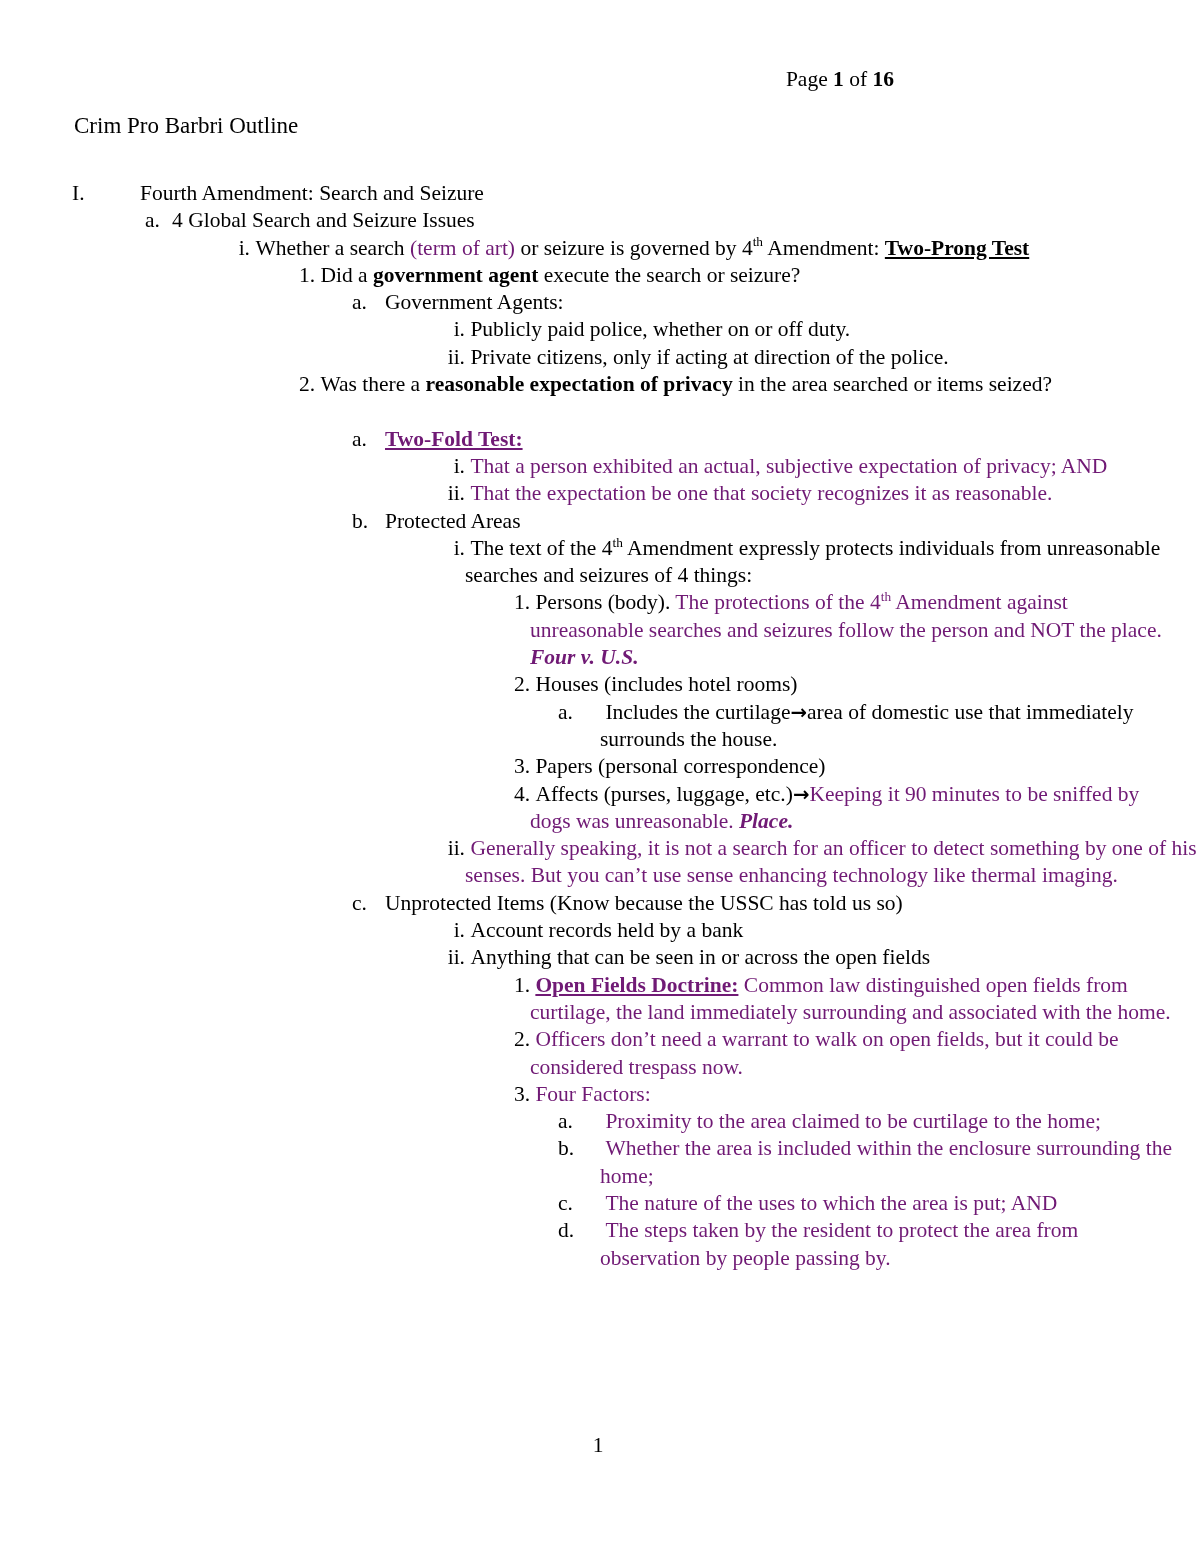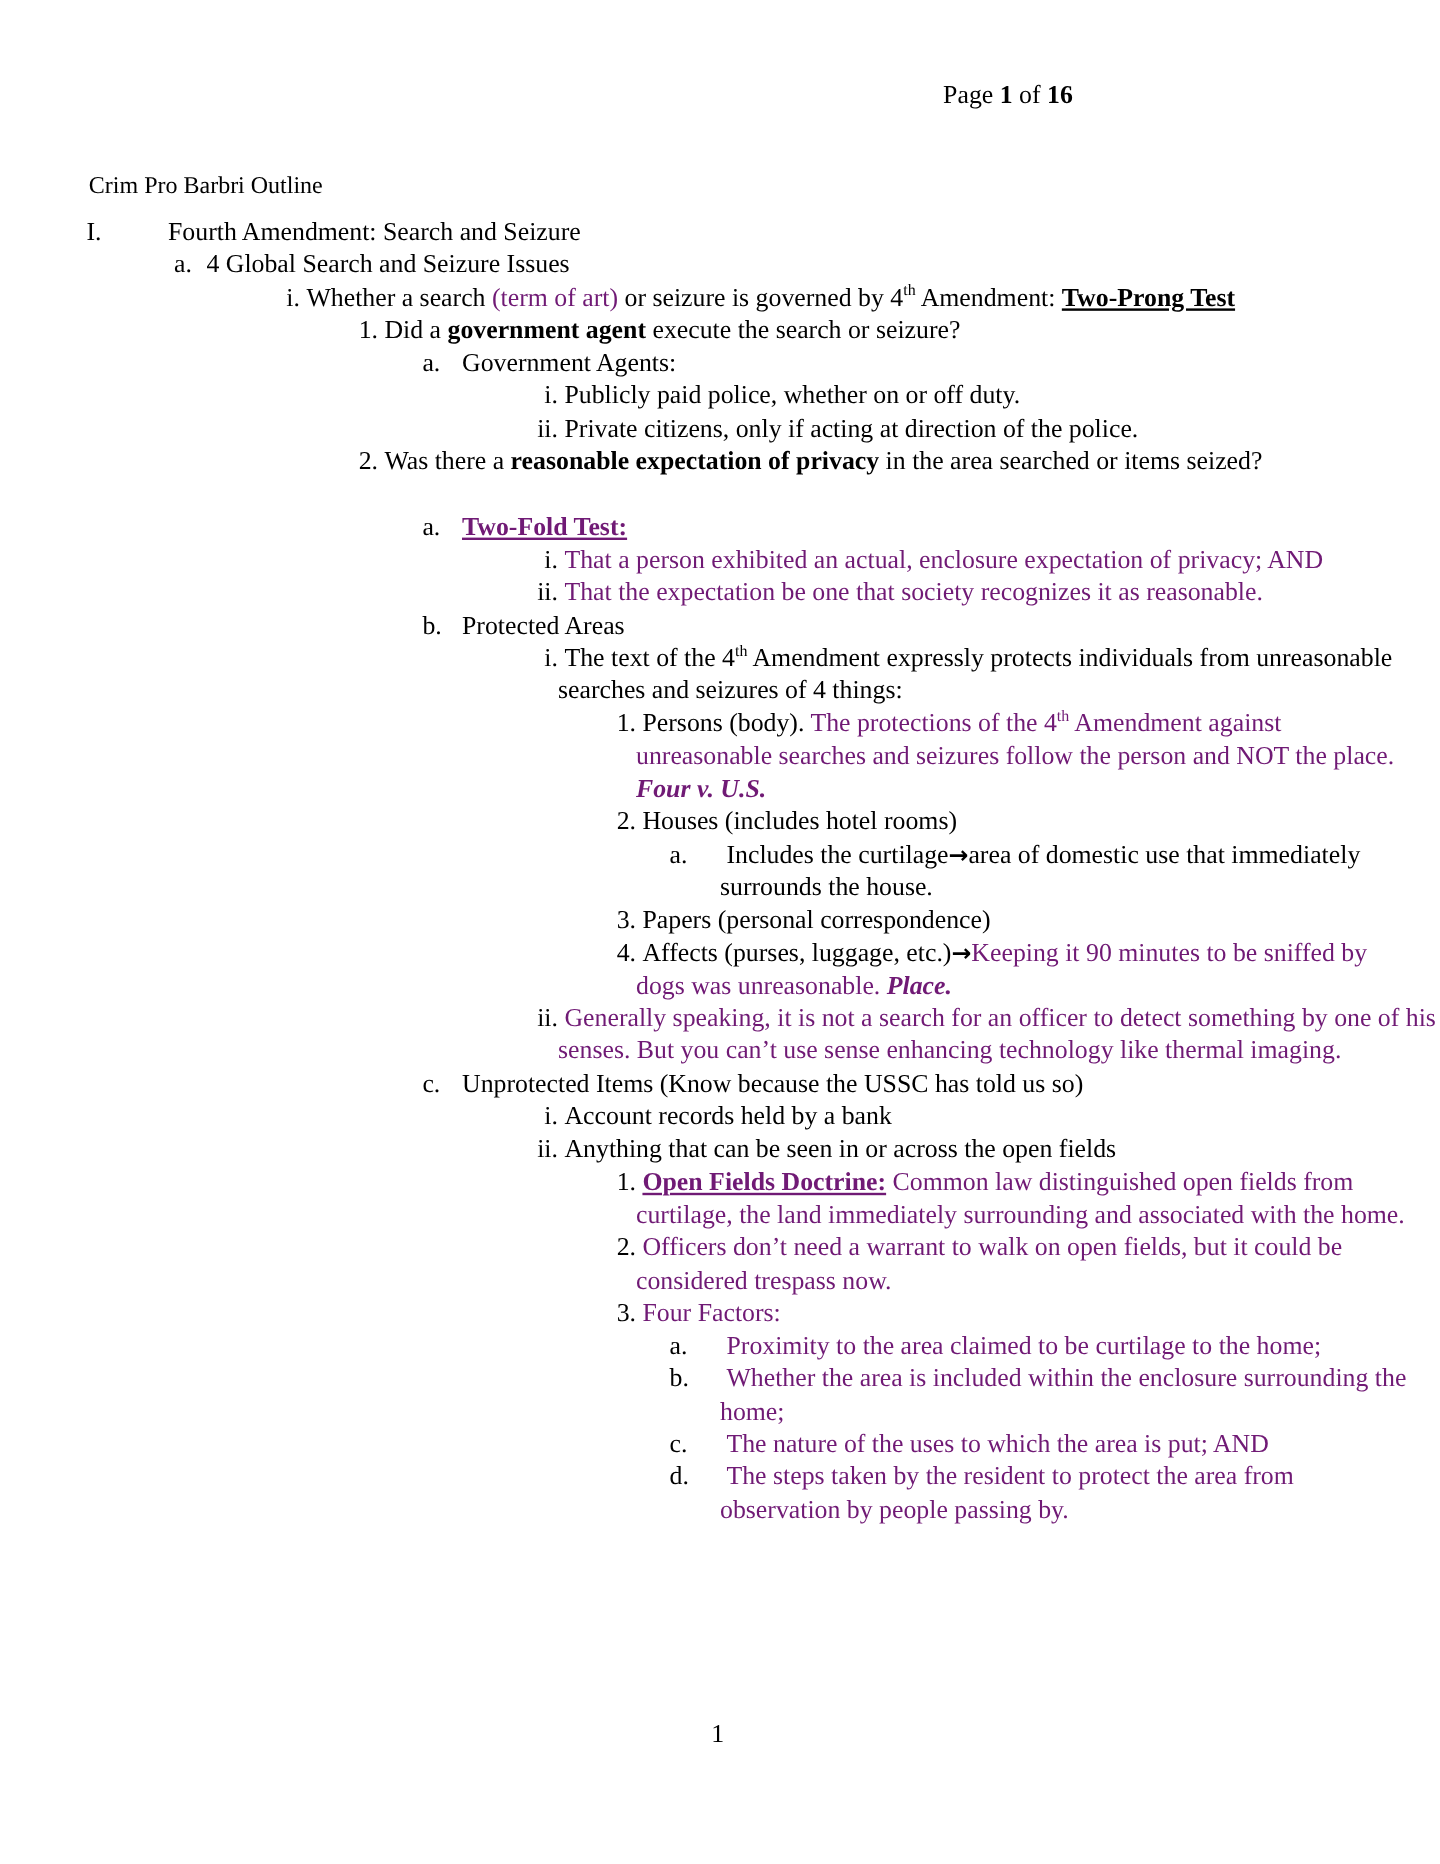--- a/index.html
+++ b/index.html
@@ -30,23 +30,23 @@
     right: 74px;
     font-size: 21.5px;
     line-height: 26px;
     white-space: nowrap;
   }
   .page-header .b { font-weight: bold; }
 
   
   .doc-title {
     position: absolute;
-    top: 142px;
+    top: 112px;
     left: 74px;
-    font-size: 20px;
+    font-size: 23px;
     line-height: 27px;
   }
 
   
   .outline {
     position: absolute;
     top: 180px;
     left: 0;
     width: 1200px;
     font-size: 21.5px;
@@ -182,21 +182,21 @@
 
     <div class="spacer"></div>
 
     <div class="row lvl-a2">
       <span class="marker">a.</span>
       <span class="body-text w-a2 blue bold uline">Two-Fold Test:</span>
     </div>
 
     <div class="row lvl-i2">
       <span class="marker ralign">i.</span>
-      <span class="body-text w-i2 blue">&nbsp;<span>That a person exhibited an actual, enclosure expectation of privacy; AND</span></span>
+      <span class="body-text w-i2 blue">&nbsp;<span>That a person exhibited an actual, subjective expectation of privacy; AND</span></span>
     </div>
 
     <div class="row lvl-i2">
       <span class="marker ralign">ii.</span>
       <span class="body-text w-i2 blue">&nbsp;<span>That the expectation be one that society recognizes it as reasonable.</span></span>
     </div>
 
     <div class="row lvl-a2">
       <span class="marker">b.</span>
       <span class="body-text w-a2">Protected Areas</span>

